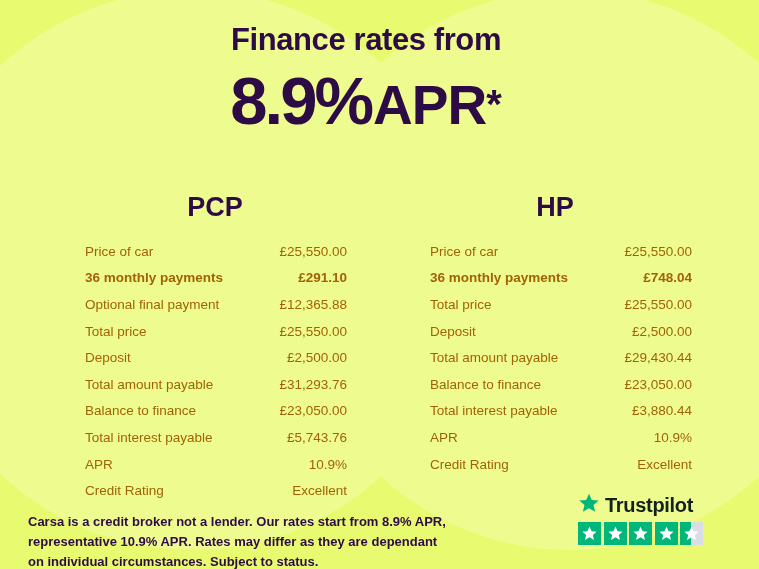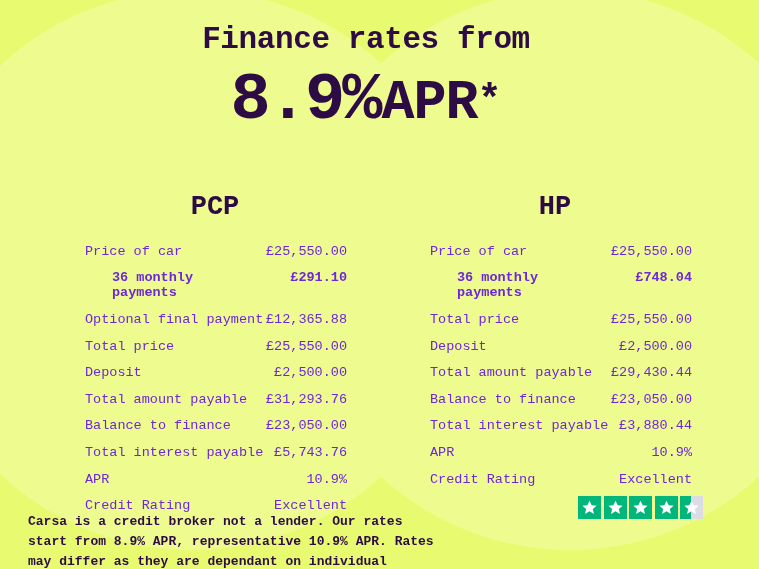--- a/index.html
+++ b/index.html
@@ -18,21 +18,21 @@
   }
   
   .blob {
     position: absolute;
     border-radius: 50%;
     background: #eefc8f;
   }
   .blob-left  { width: 560px; height: 560px; left: -88px;  top: -10px; }
   .blob-right { width: 560px; height: 560px; left: 290px;  top: -10px; }
 
-  .content { position: relative; z-index: 3; width: 732px; height: 569px; font-family: Liberation Mono, monospace; }
+  .content { position: relative; z-index: 3; width: 732px; height: 569px; }
 
   .headline {
     position: absolute;
     top: 22px;
     left: 0; right: 0;
     text-align: center;
     font-size: 31px;
     font-weight: bold;
     color: #2d0b45;
     letter-spacing: -0.4px;
@@ -71,34 +71,34 @@
     color: #2d0b45;
     text-align: center;
   }
   .title-pcp { top: 192px; left: 90px; width: 250px; }
   .title-hp  { top: 192px; left: 430px; width: 250px; }
 
   .table {
     position: absolute;
     width: 262px;
     font-size: 13.5px;
-    color: #6d28d9;
+    color: #a16207;
   }
   .table-pcp { top: 238px; left: 85px; }
   .table-hp  { top: 238px; left: 430px; }
 
   .row {
     display: flex;
     justify-content: space-between;
     align-items: baseline;
     padding: 5.8px 0;
   }
   .row .label { text-align: left; }
   .row .value { text-align: right; }
-  .row.bold .label, .row.bold .value { font-weight: bold; margin-left: 27px; }
+  .row.bold .label, .row.bold .value { font-weight: bold; }
 
   .disclaimer {
     position: absolute;
     left: 28px;
     top: 512px;
     width: 420px;
     font-size: 13px;
     line-height: 1.55;
     color: #2d0b45;
     font-weight: bold;
@@ -237,20 +237,28 @@
       </div>
       <div class="row">
         <span class="label">Credit Rating</span>
         <span class="value">Excellent</span>
       </div>
     </div>
 
     <div class="disclaimer">Carsa is a credit broker not a lender. Our rates start from 8.9% APR, representative 10.9% APR. Rates may differ as they are dependant on individual circumstances. Subject to status.</div>
 
     <div class="trustpilot">
+      <div class="tp-head">
+        <span>
+          <svg width="22" height="22" viewBox="0 0 24 24">
+              <polygon fill="#00b67a" points="12,1.8 15.1,8.7 22.6,9.3 16.9,14.2 18.7,21.5 12,17.6 5.3,21.5 7.1,14.2 1.4,9.3 8.9,8.7"></polygon>
+            </svg>
+        </span>
+        <span class="tp-name">Trustpilot</span>
+      </div>
       <div class="tp-stars">
         <span class="tp-star">
           <svg width="17" height="17" viewBox="0 0 24 24">
               <polygon fill="#ffffff" points="12,2.4 15,8.8 22,9.5 16.7,14.1 18.3,21 12,17.4 5.7,21 7.3,14.1 2,9.5 9,8.8"></polygon>
             </svg>
         </span>
         <span class="tp-star">
           <svg width="17" height="17" viewBox="0 0 24 24">
               <polygon fill="#ffffff" points="12,2.4 15,8.8 22,9.5 16.7,14.1 18.3,21 12,17.4 5.7,21 7.3,14.1 2,9.5 9,8.8"></polygon>
             </svg>

